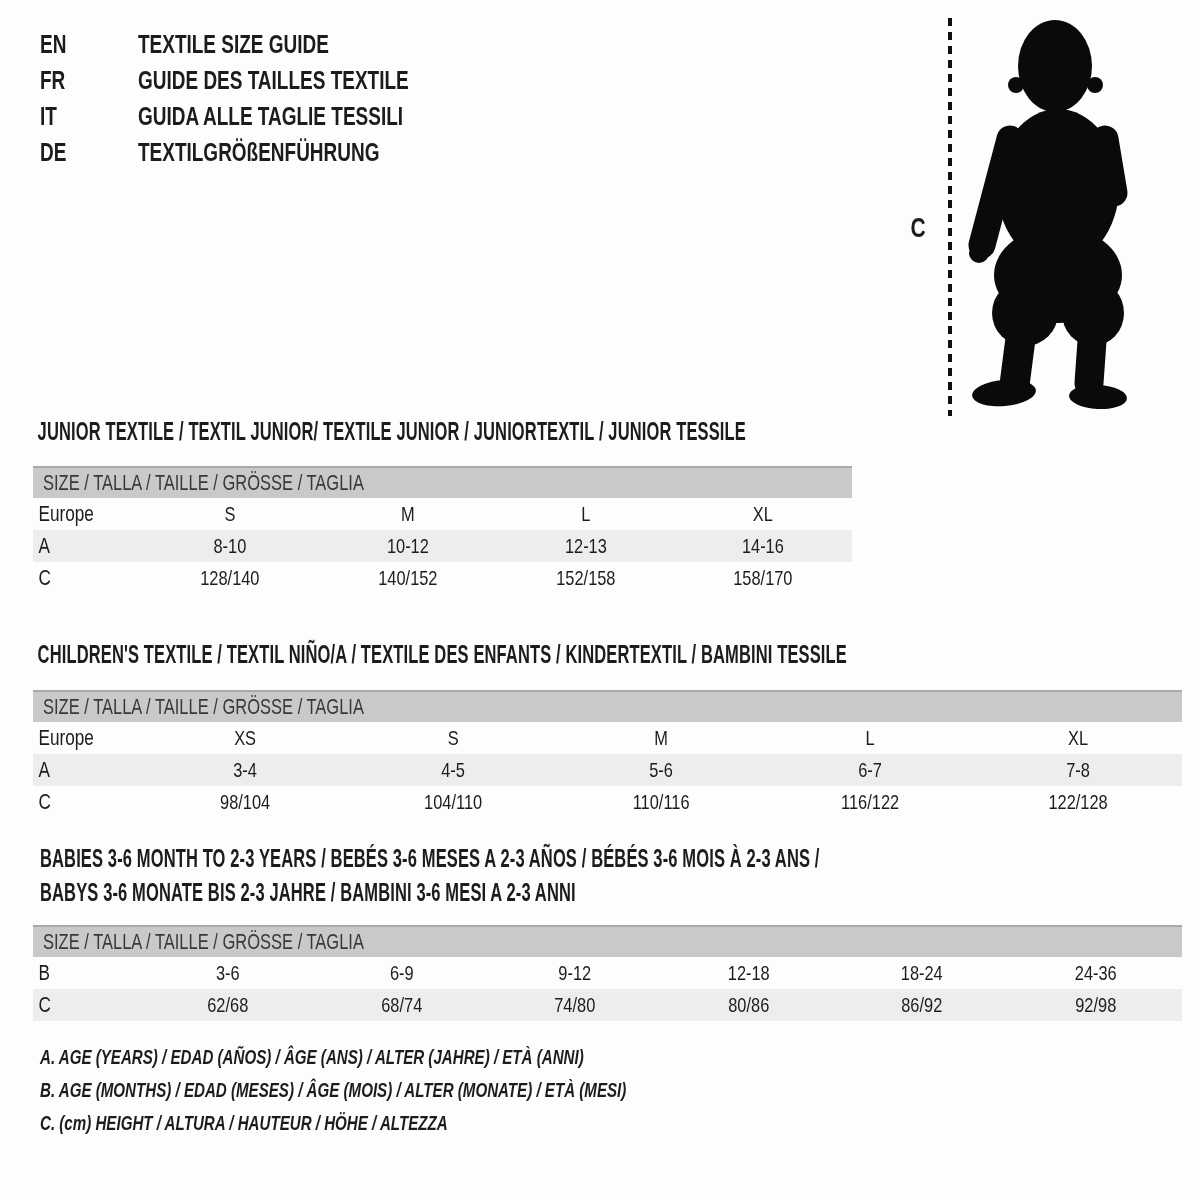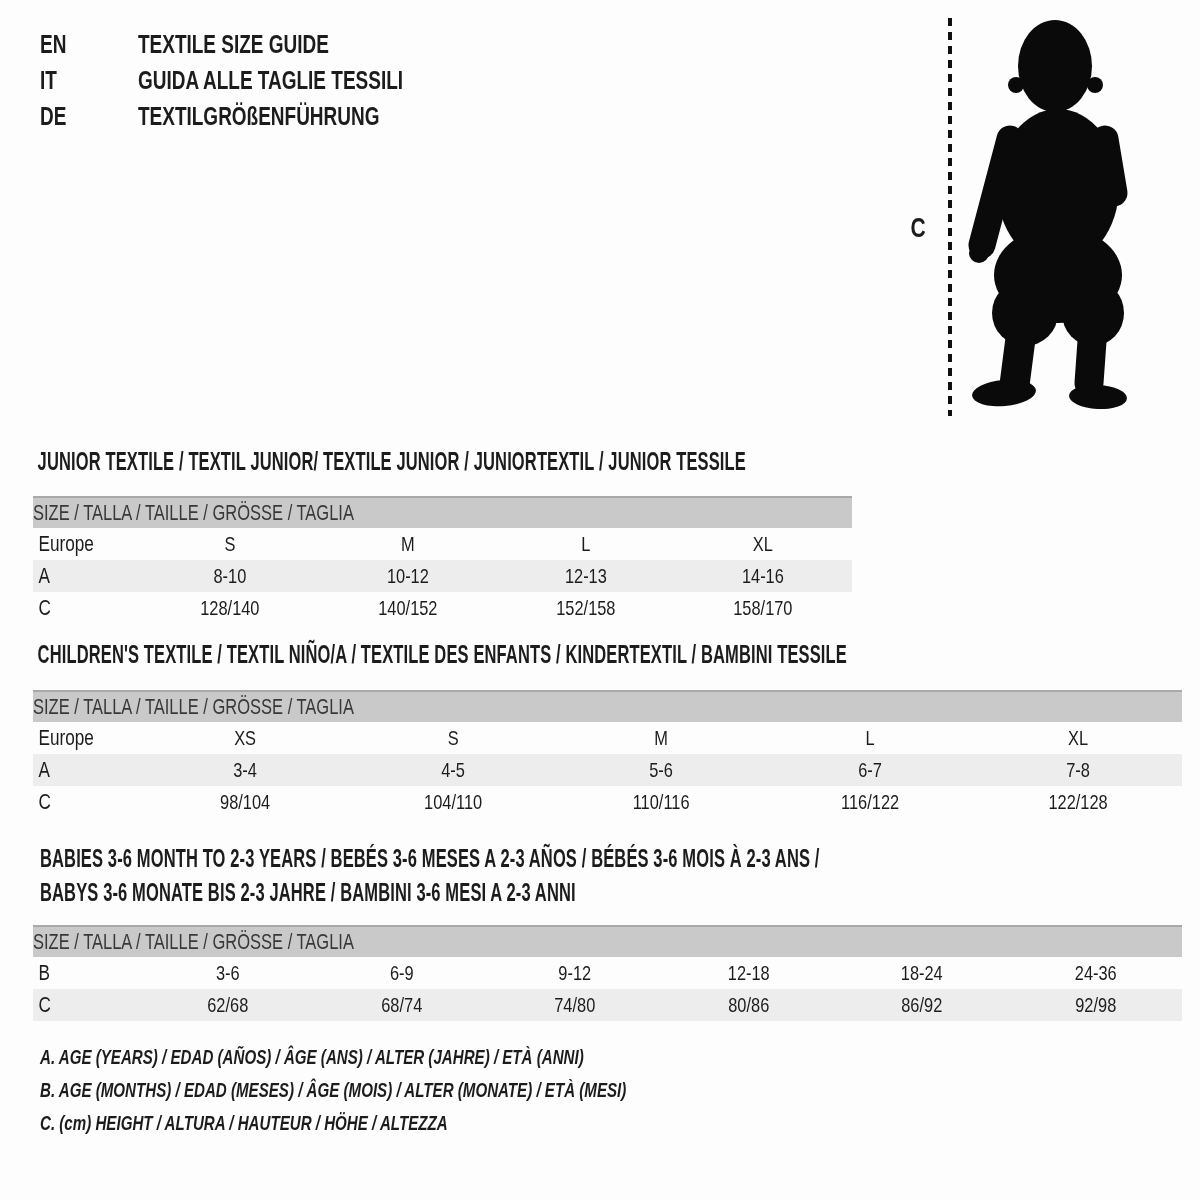--- a/index.html
+++ b/index.html
@@ -38,33 +38,33 @@
   }
   .silhouette { position: absolute; left: 962px; top: 16px; }
 
   
   .size-section { position: absolute; left: 33px; }
   .size-section h2 {
     margin: 0; padding-left: 7px;
     font-size: 25px; font-weight: bold; line-height: 24px;
     letter-spacing: 0.2px;
   }
-  .section-junior   { top: 449px; width: 819px; }
+  .section-junior   { top: 419px; width: 819px; }
   .section-children { top: 642px; width: 1149px; }
   .section-babies   { top: 841px; width: 1149px; }
   .section-junior   h2 { margin-bottom: 23px; }
   .section-children h2 { margin-bottom: 24px; }
   .section-babies   h2 { line-height: 34px; margin-bottom: 16px; }
 
   .size-bar {
     height: 32px; box-sizing: border-box;
     background: #c9c9c9;
     border-top: 2px solid #a9a9a9;
     display: flex; align-items: center;
-    padding-left: 0;
+    padding-left: 10px;
     font-size: 22px; color: #383838;
   }
   .trow { display: grid; height: 32px; align-items: center; font-size: 21px; }
   .trow.shaded { background: #ededed; }
   .tlabel {
     padding-left: 7px; font-size: 22px;
     transform: scaleX(0.78); transform-origin: 0 50%; white-space: nowrap;
   }
   .tcell {
     text-align: center;
@@ -77,20 +77,24 @@
 </style>
 </head>
 <body>
 
 <div class="canvas">
 
   <section class="langs">
     <div class="lang-row">
       <span class="lang-code sx-lang">EN</span>
       <span class="lang-title sx-lang">TEXTILE SIZE GUIDE</span>
+    </div>
+    <div class="lang-row">
+      <span class="lang-code sx-lang">FR</span>
+      <span class="lang-title sx-lang">GUIDE DES TAILLES TEXTILE</span>
     </div>
     <div class="lang-row">
       <span class="lang-code sx-lang">IT</span>
       <span class="lang-title sx-lang">GUIDA ALLE TAGLIE TESSILI</span>
     </div>
     <div class="lang-row">
       <span class="lang-code sx-lang">DE</span>
       <span class="lang-title sx-lang">TEXTILGRÖßENFÜHRUNG</span>
     </div>
   </section>

